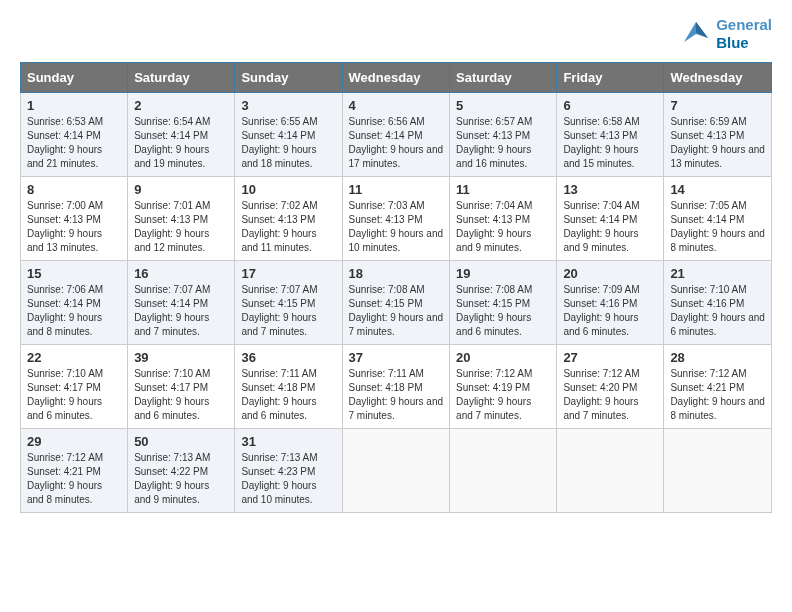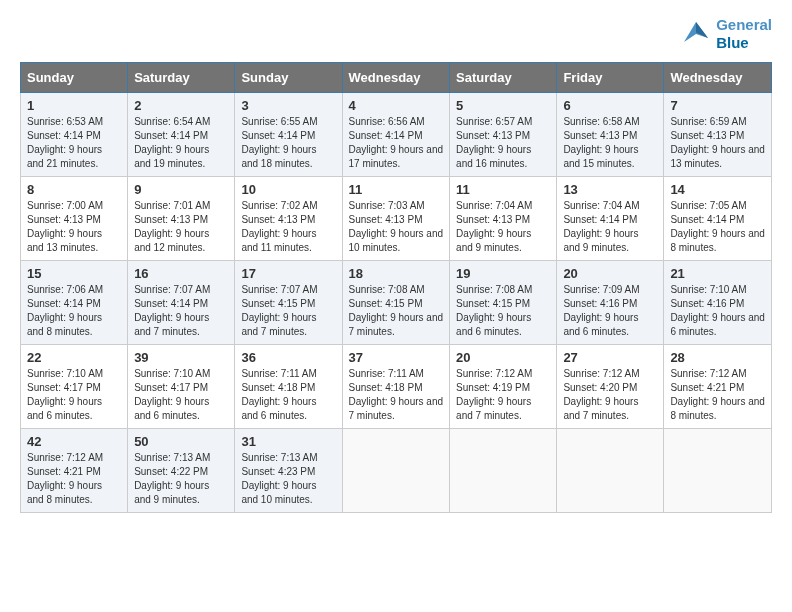--- a/index.html
+++ b/index.html
@@ -240,21 +240,21 @@
           <span class="day-num">27</span>
           <span class="day-info">Sunrise: 7:12 AM<br>Sunset: 4:20 PM<br>Daylight: 9 hours and 7 minutes.</span>
         </td>
         <td>
           <span class="day-num">28</span>
           <span class="day-info">Sunrise: 7:12 AM<br>Sunset: 4:21 PM<br>Daylight: 9 hours and 8 minutes.</span>
         </td>
       </tr>
       <tr>
         <td>
-          <span class="day-num">42</span>
+          <span class="day-num">29</span>
           <span class="day-info">Sunrise: 7:12 AM<br>Sunset: 4:21 PM<br>Daylight: 9 hours and 8 minutes.</span>
         </td>
         <td>
           <span class="day-num">50</span>
           <span class="day-info">Sunrise: 7:13 AM<br>Sunset: 4:22 PM<br>Daylight: 9 hours and 9 minutes.</span>
         </td>
         <td>
           <span class="day-num">31</span>
           <span class="day-info">Sunrise: 7:13 AM<br>Sunset: 4:23 PM<br>Daylight: 9 hours and 10 minutes.</span>
         </td>

